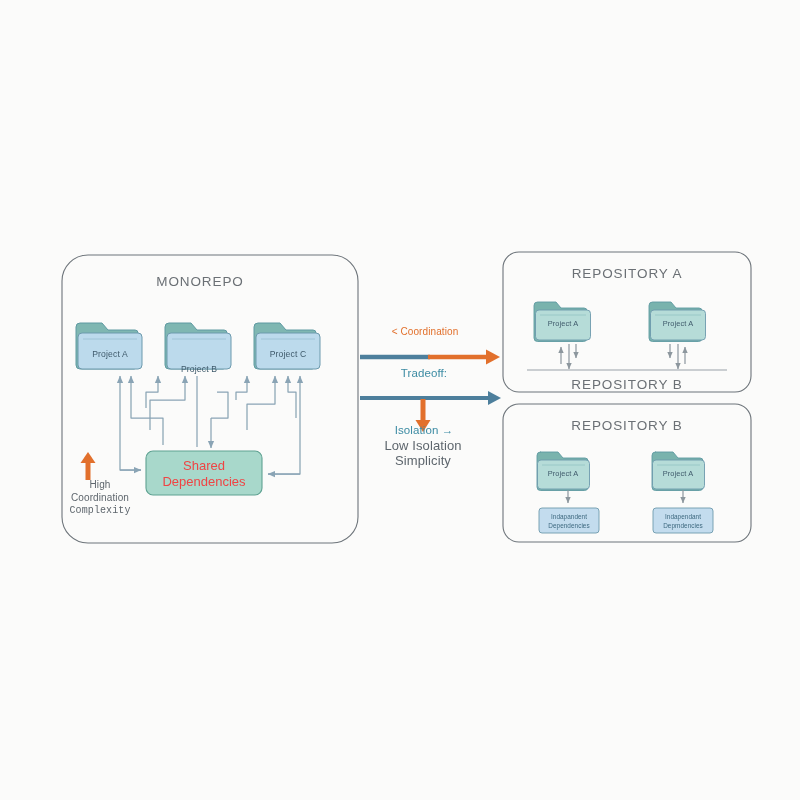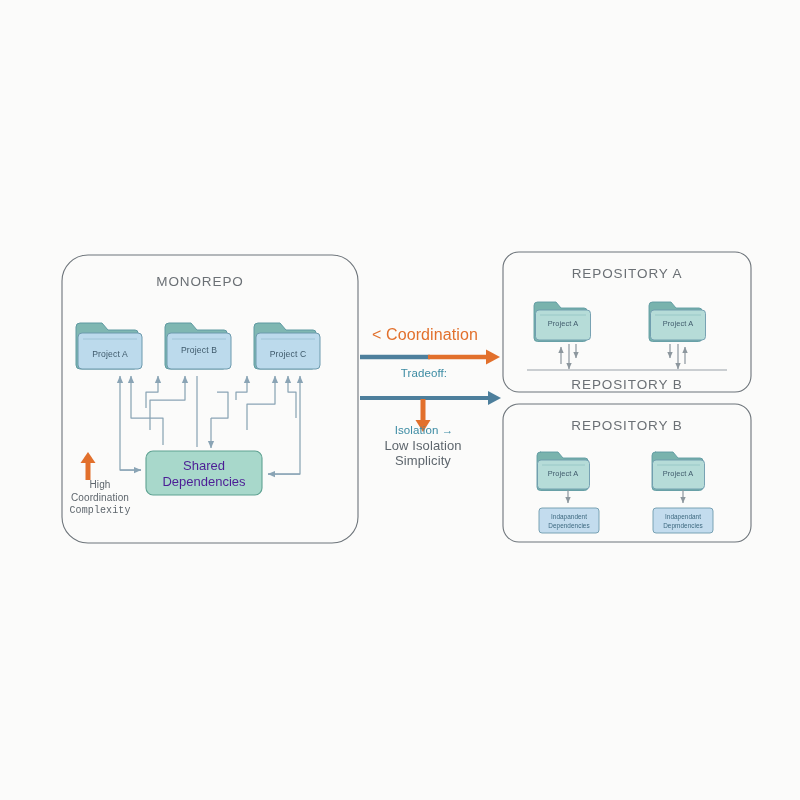--- a/index.html
+++ b/index.html
@@ -22,26 +22,26 @@
   .group-title{
     font-size:13.5px;color:#6b7075;letter-spacing:.9px;font-weight:400;
   }
   .folder-name{
     font-size:8.6px;color:#3f5a6b;letter-spacing:.15px;
   }
   .folder-name-sm{
     font-size:7.4px;color:#3f5a6b;letter-spacing:.1px;
   }
   .shared-name{
-    font-size:13px;color:#4c1d95;line-height:1.25;
+    font-size:13px;color:#ef4444;line-height:1.25;
   }
   .dep-name{
     font-size:6.4px;color:#3f6a80;line-height:1.28;letter-spacing:.05px;
   }
-  .note-orange{font-size:16px;color:#e2702c;letter-spacing:.1px;}
+  .note-orange{font-size:10px;color:#e2702c;letter-spacing:.1px;}
   .note-teal{font-size:11.5px;color:#3c8ba3;letter-spacing:.1px;line-height:1.32;}
   .note-gray{font-size:13px;color:#5e666d;letter-spacing:.1px;line-height:1.34;}
   .note-gray-sm{font-size:10px;color:#5e666d;letter-spacing:.1px;line-height:1.32;}
 </style>
 </head>
 <body>
 
 <div id="canvas">
 
   <svg class="layer" viewBox="0 0 800 800">
@@ -176,21 +176,21 @@
   </svg>
 
   <div class="txtlayer">
 
     <div class="lbl ctr group-title" style="left:200px;top:274px;">MONOREPO</div>
     <div class="lbl ctr group-title" style="left:627px;top:266px;">REPOSITORY A</div>
     <div class="lbl ctr group-title" style="left:627px;top:377px;">REPOSITORY B</div>
     <div class="lbl ctr group-title" style="left:627px;top:418px;">REPOSITORY B</div>
 
     <div class="lbl ctr folder-name" style="left:110px;top:349px;">Project A</div>
-    <div class="lbl ctr folder-name" style="left:199px;top:345px;">Project B</div>
+    <div class="lbl ctr folder-name" style="left:199px;top:364px;">Project B</div>
     <div class="lbl ctr folder-name" style="left:288px;top:349px;">Project C</div>
 
     <div class="lbl ctr shared-name" style="left:204px;top:458px;">Shared</div>
     <div class="lbl ctr shared-name" style="left:204px;top:474px;">Dependencies</div>
 
     <div class="lbl ctr note-gray-sm" style="left:100px;top:478px;">High</div>
     <div class="lbl ctr note-gray-sm" style="left:100px;top:491px;">Coordination</div>
     <div class="lbl ctr note-gray-sm" style="left:100px;top:504px;font-family:Liberation Mono, monospace;">Complexity</div>
 
     <div class="lbl ctr note-orange" style="left:425px;top:326px;">&lt; Coordination</div>

